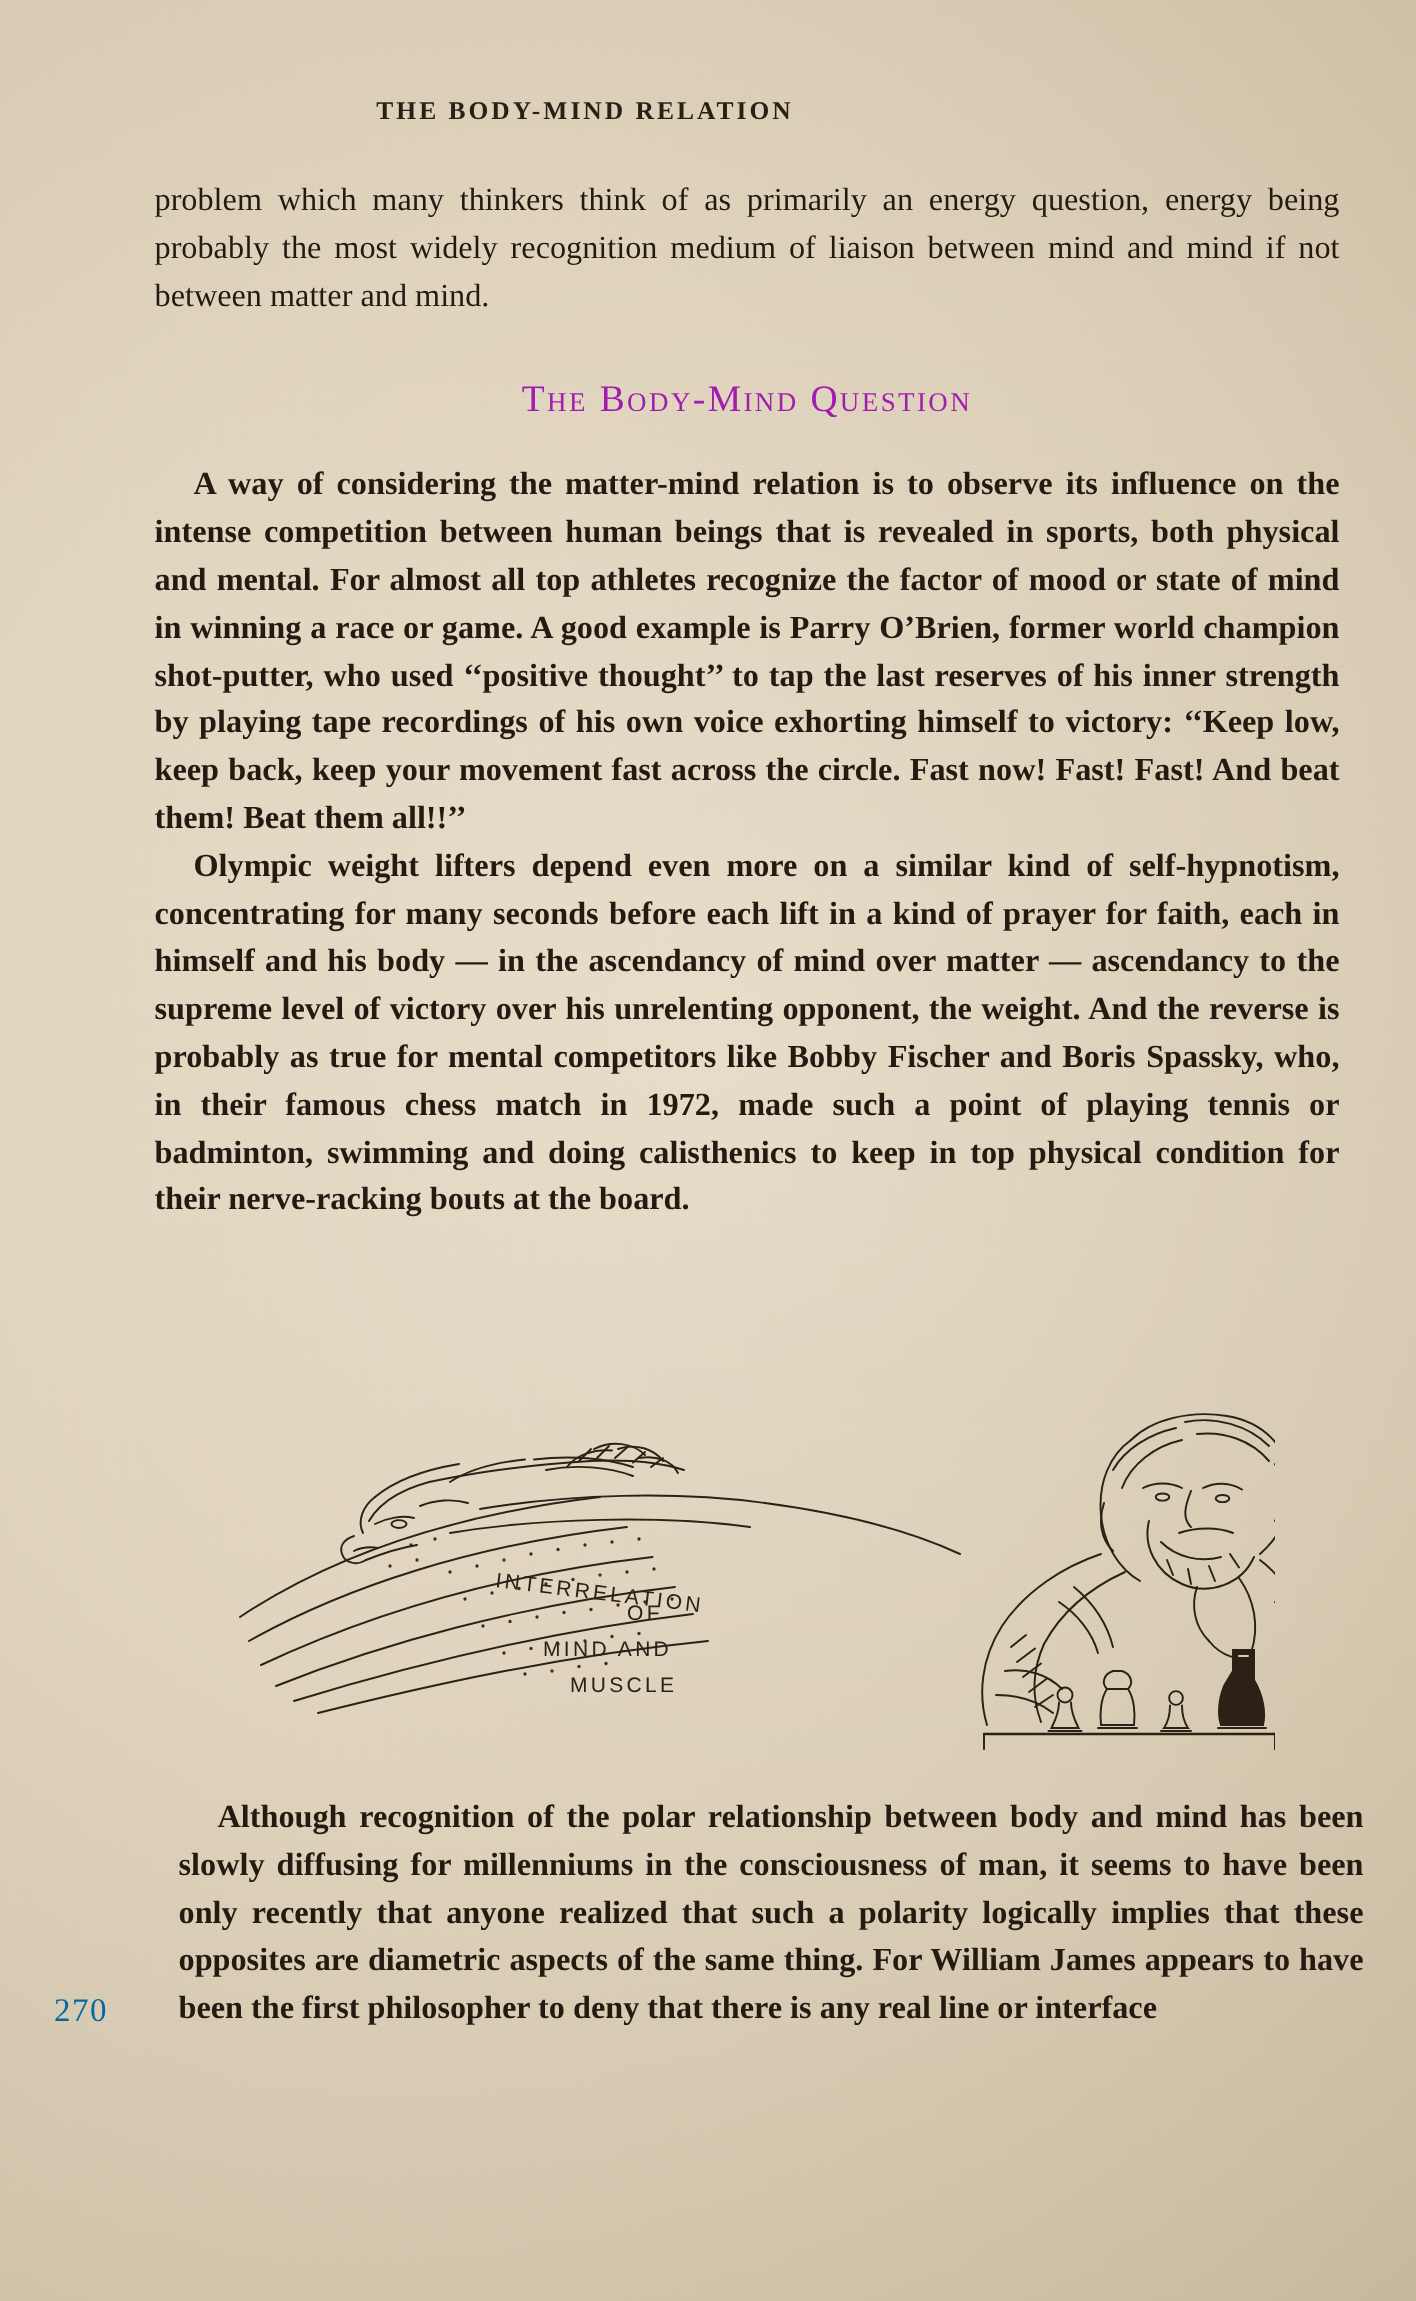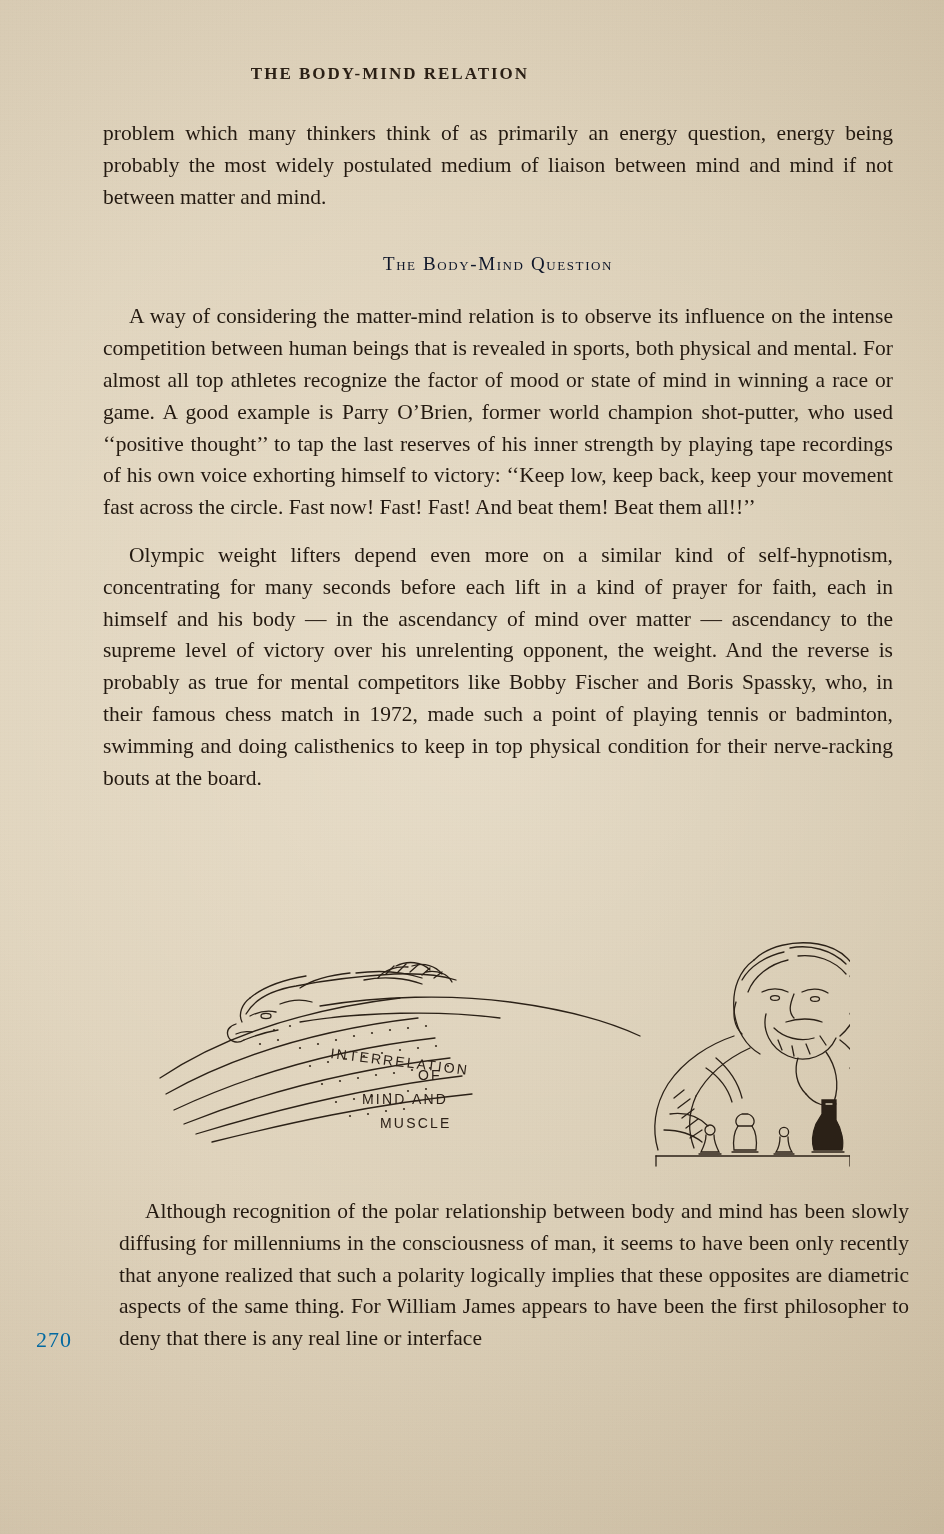--- a/index.html
+++ b/index.html
@@ -55,31 +55,31 @@
   }
   p {
     margin: 0;
     font-size: 21.5px;
     line-height: 31.8px;
     text-align: justify;
     text-justify: inter-word;
     color: #241a11;
   }
   p.first { text-indent: 0; }
-  p.indent { text-indent: 26px; }
+  p.indent { text-indent: 26px; font-weight: bold; }
   .section-title {
     text-align: center;
-    font-size: 19px;
+    font-size: 25px;
     letter-spacing: 1.6px;
     margin: 40px 0 26px 0;
-    color: #0f172a;
+    color: #a21caf;
     font-variant: small-caps;
   }
   .para-block-2 {
-    margin-top: 16px;
+    margin-top: 0;
   }
   .figure {
     position: absolute;
     left: 150px;
     top: 918px;
     width: 700px;
     height: 260px;
   }
   .fig-caption-line {
     font-family: "Liberation Sans", sans-serif;
@@ -107,21 +107,21 @@
 <body>
 
 <div class="page"></div>
 <div class="texture"></div>
 
 <div class="content">
 
   <div class="running-head">THE BODY-MIND RELATION</div>
 
   <div class="col">
-    <p class="first">problem which many thinkers think of as primarily an energy question, energy being probably the most widely postulated medium of liaison between mind and mind if not between matter and mind.</p>
+    <p class="first">problem which many thinkers think of as primarily an energy question, energy being probably the most widely recognition medium of liaison between mind and mind if not between matter and mind.</p>
 
     <div class="section-title">The Body-Mind Question</div>
 
     <p class="indent">A way of considering the matter-mind relation is to observe its influence on the intense competition between human beings that is revealed in sports, both physical and mental.  For almost all top athletes recognize the factor of mood or state of mind in winning a race or game.  A good example is Parry O’Brien, former world champion shot-putter, who used ‘‘positive thought’’ to tap the last reserves of his inner strength by playing tape recordings of his own voice exhorting himself to victory: ‘‘Keep low, keep back, keep your movement fast across the circle.  Fast now!  Fast!  Fast!  And beat them!  Beat them all!!’’</p>
     <p class="indent para-block-2">Olympic weight lifters depend even more on a similar kind of self-hypnotism, concentrating for many seconds before each lift in a kind of prayer for faith, each in himself and his body — in the ascendancy of mind over matter — ascendancy to the supreme level of victory over his unrelenting opponent, the weight.  And the reverse is probably as true for mental competitors like Bobby Fischer and Boris Spassky, who, in their famous chess match in 1972, made such a point of playing tennis or badminton, swimming and doing calisthenics to keep in top physical condition for their nerve-racking bouts at the board.</p>
   </div>
 
   <div class="figure">
     <svg width="700" height="260" viewBox="0 0 700 260" xmlns="http://www.w3.org/2000/svg">
       <g stroke="#2b2117" fill="none" stroke-width="1.3" stroke-linecap="round">

